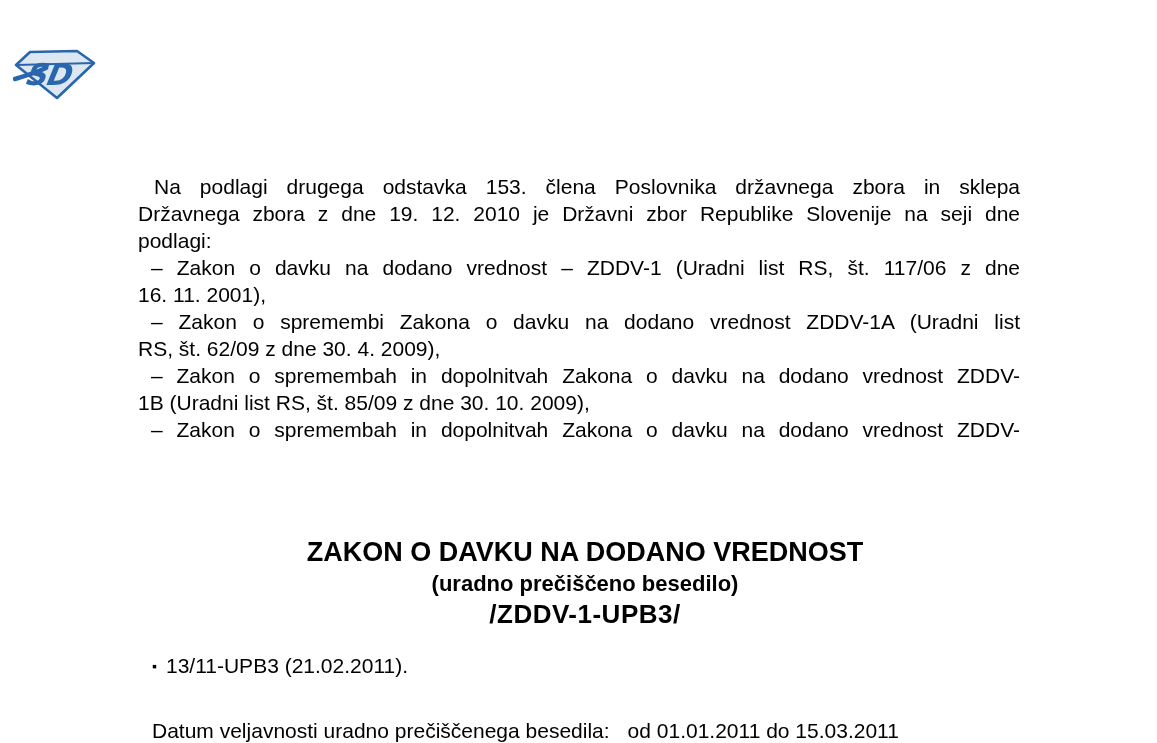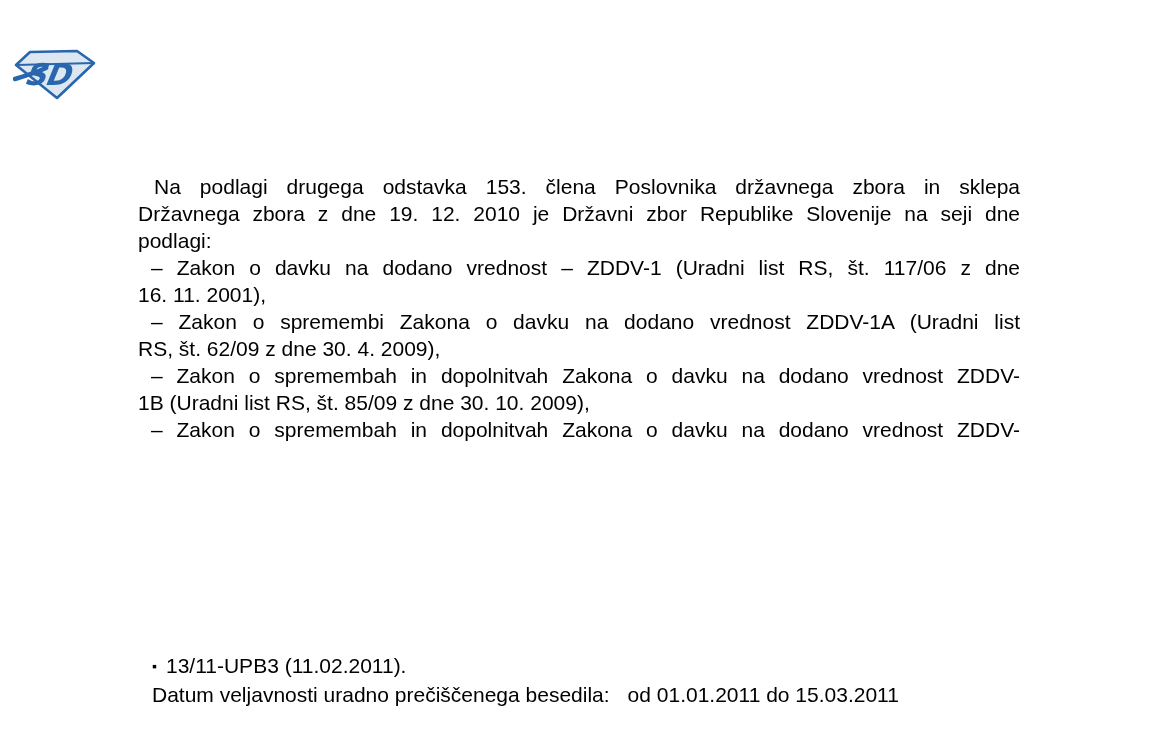--- a/index.html
+++ b/index.html
@@ -61,21 +61,21 @@
     font-size: 14px;
     display: inline-block;
     margin-right: 9px;
     transform: translateY(-2px);
   }
 
   
   .validity {
     position: absolute;
     left: 152px;
-    top: 681px;
+    top: 717px;
     font-size: 21px;
     line-height: 27px;
     white-space: nowrap;
     text-align: right;
   }
   .validity-value { display: inline-block; margin-left: 18px; }
 </style>
 </head>
 <body>
 
@@ -94,24 +94,29 @@
     <div class="ln">podlagi:</div>
     <div class="ln j indd">– Zakon o davku na dodano vrednost – ZDDV-1 (Uradni list RS, št. 117/06 z dne</div>
     <div class="ln">16. 11. 2001),</div>
     <div class="ln j indd">– Zakon o spremembi Zakona o davku na dodano vrednost ZDDV-1A (Uradni list</div>
     <div class="ln">RS, št. 62/09 z dne 30. 4. 2009),</div>
     <div class="ln j indd">– Zakon o spremembah in dopolnitvah Zakona o davku na dodano vrednost ZDDV-</div>
     <div class="ln">1B (Uradni list RS, št. 85/09 z dne 30. 10. 2009),</div>
     <div class="ln j indd">– Zakon o spremembah in dopolnitvah Zakona o davku na dodano vrednost ZDDV-</div>
   </div>
 
+  <div class="heading-block">
+    <div class="doc-title">ZAKON O DAVKU NA DODANO VREDNOST</div>
+    <div class="doc-subtitle">(uradno prečiščeno besedilo)</div>
+    <div class="doc-code">/ZDDV-1-UPB3/</div>
+  </div>
 
   <div class="gazette">
     <div class="gz-item">
-      <span class="bullet">▪</span><span>13/11-UPB3 (11.02.2011).</span>
+      <span class="bullet">▪</span><span>13/11-UPB3 (21.02.2011).</span>
     </div>
   </div>
 
   <div class="validity">
     <span>Datum veljavnosti uradno prečiščenega besedila:</span><span class="validity-value">od 01.01.2011 do 15.03.2011</span>
   </div>
 
 </div>
 
 </body></html>

